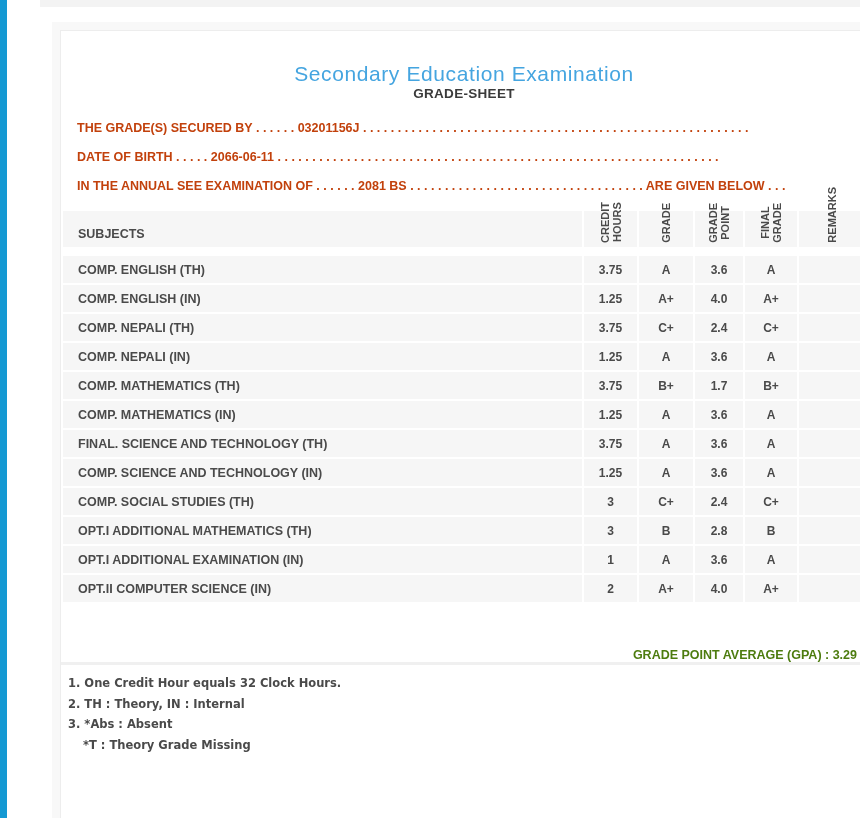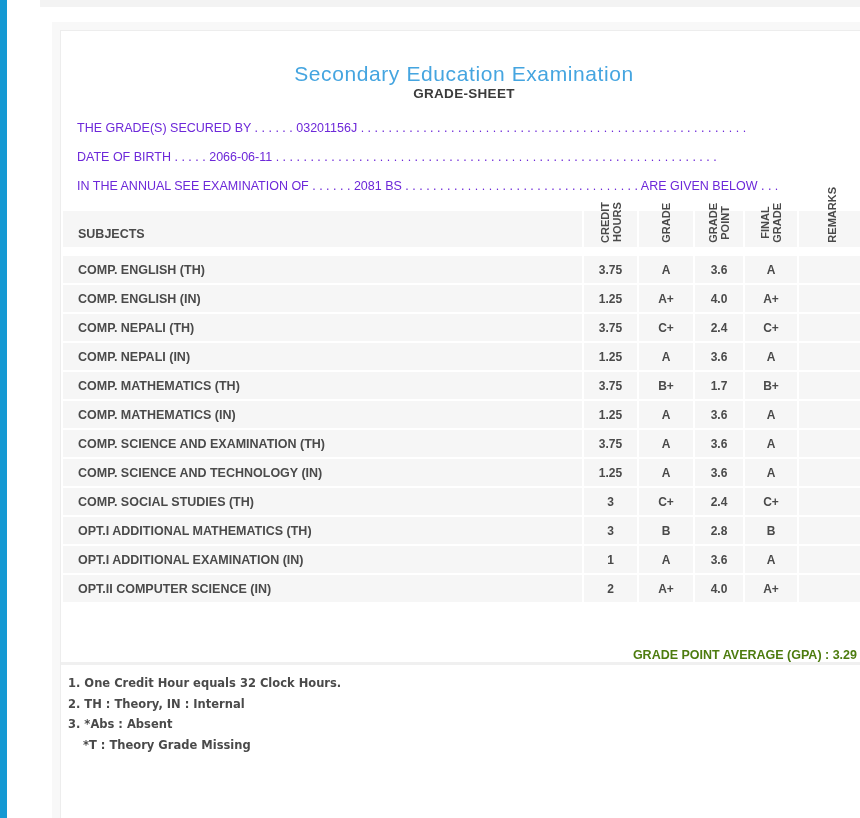--- a/index.html
+++ b/index.html
@@ -19,22 +19,22 @@
   .title{
     text-align:center;margin-top:31px;font-size:21px;font-weight:400;
     letter-spacing:0.6px;color:var(--title-color,#45a5e0);
   }
   .subtitle{
     text-align:center;font-size:13.5px;font-weight:700;
     letter-spacing:0.3px;color:#3b3b3b;
   }
   .info{margin-top:13px;padding:0 16px;}
   .info-line{
-    height:29px;line-height:29px;font-size:12.5px;font-weight:400;
-    color:#6d28d9;white-space:nowrap;overflow:hidden;
+    height:29px;line-height:29px;font-size:12.5px;font-weight:700;
+    color:#c2410c;white-space:nowrap;overflow:hidden;
   }
   table.grade{
     width:100%;margin-top:8px;border-collapse:separate;border-spacing:2px;
     table-layout:fixed;
   }
   table.grade th,table.grade td{
     background:var(--row-bg,#f6f6f6);
     font-size:12px;font-weight:700;color:#4a4a4a;padding:0;
   }
   thead th{
@@ -155,21 +155,21 @@
           </tr>
           <tr>
             <td class="subject">COMP. MATHEMATICS (IN)</td>
             <td>1.25</td>
             <td>A</td>
             <td>3.6</td>
             <td>A</td>
             <td></td>
           </tr>
           <tr>
-            <td class="subject">COMP. SCIENCE AND EXAMINATION (TH)</td>
+            <td class="subject">FINAL. SCIENCE AND TECHNOLOGY (TH)</td>
             <td>3.75</td>
             <td>A</td>
             <td>3.6</td>
             <td>A</td>
             <td></td>
           </tr>
           <tr>
             <td class="subject">COMP. SCIENCE AND TECHNOLOGY (IN)</td>
             <td>1.25</td>
             <td>A</td>

